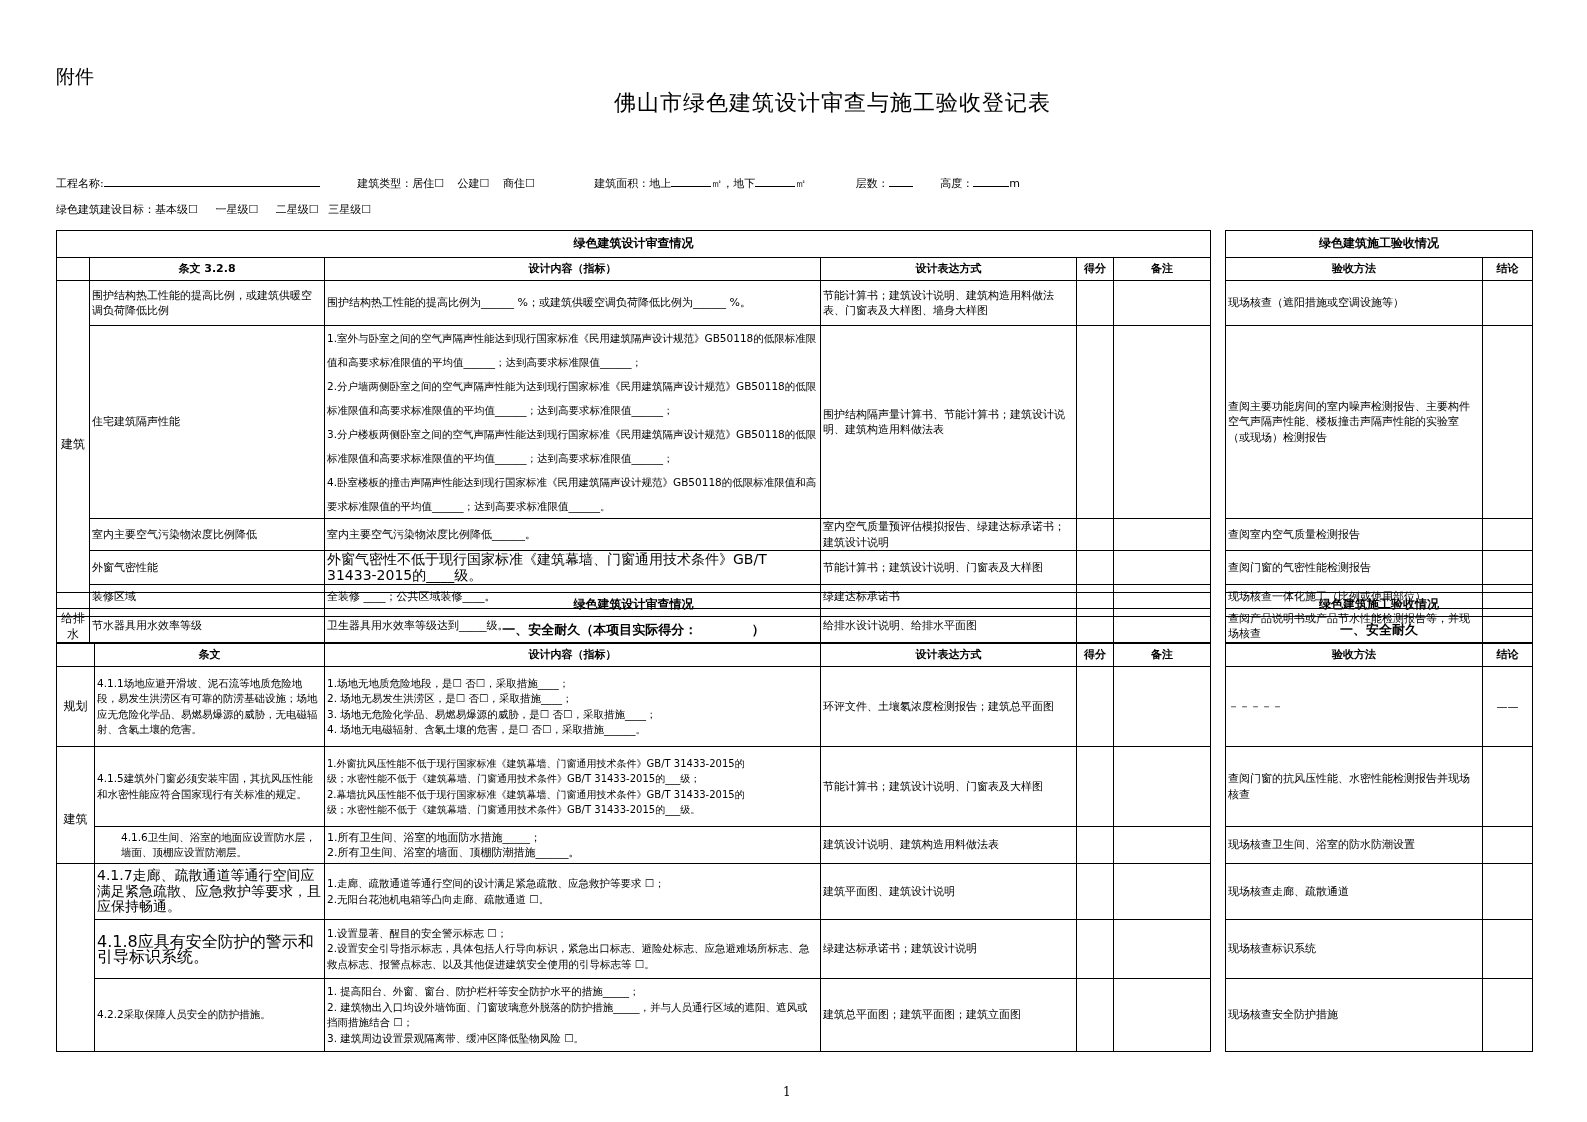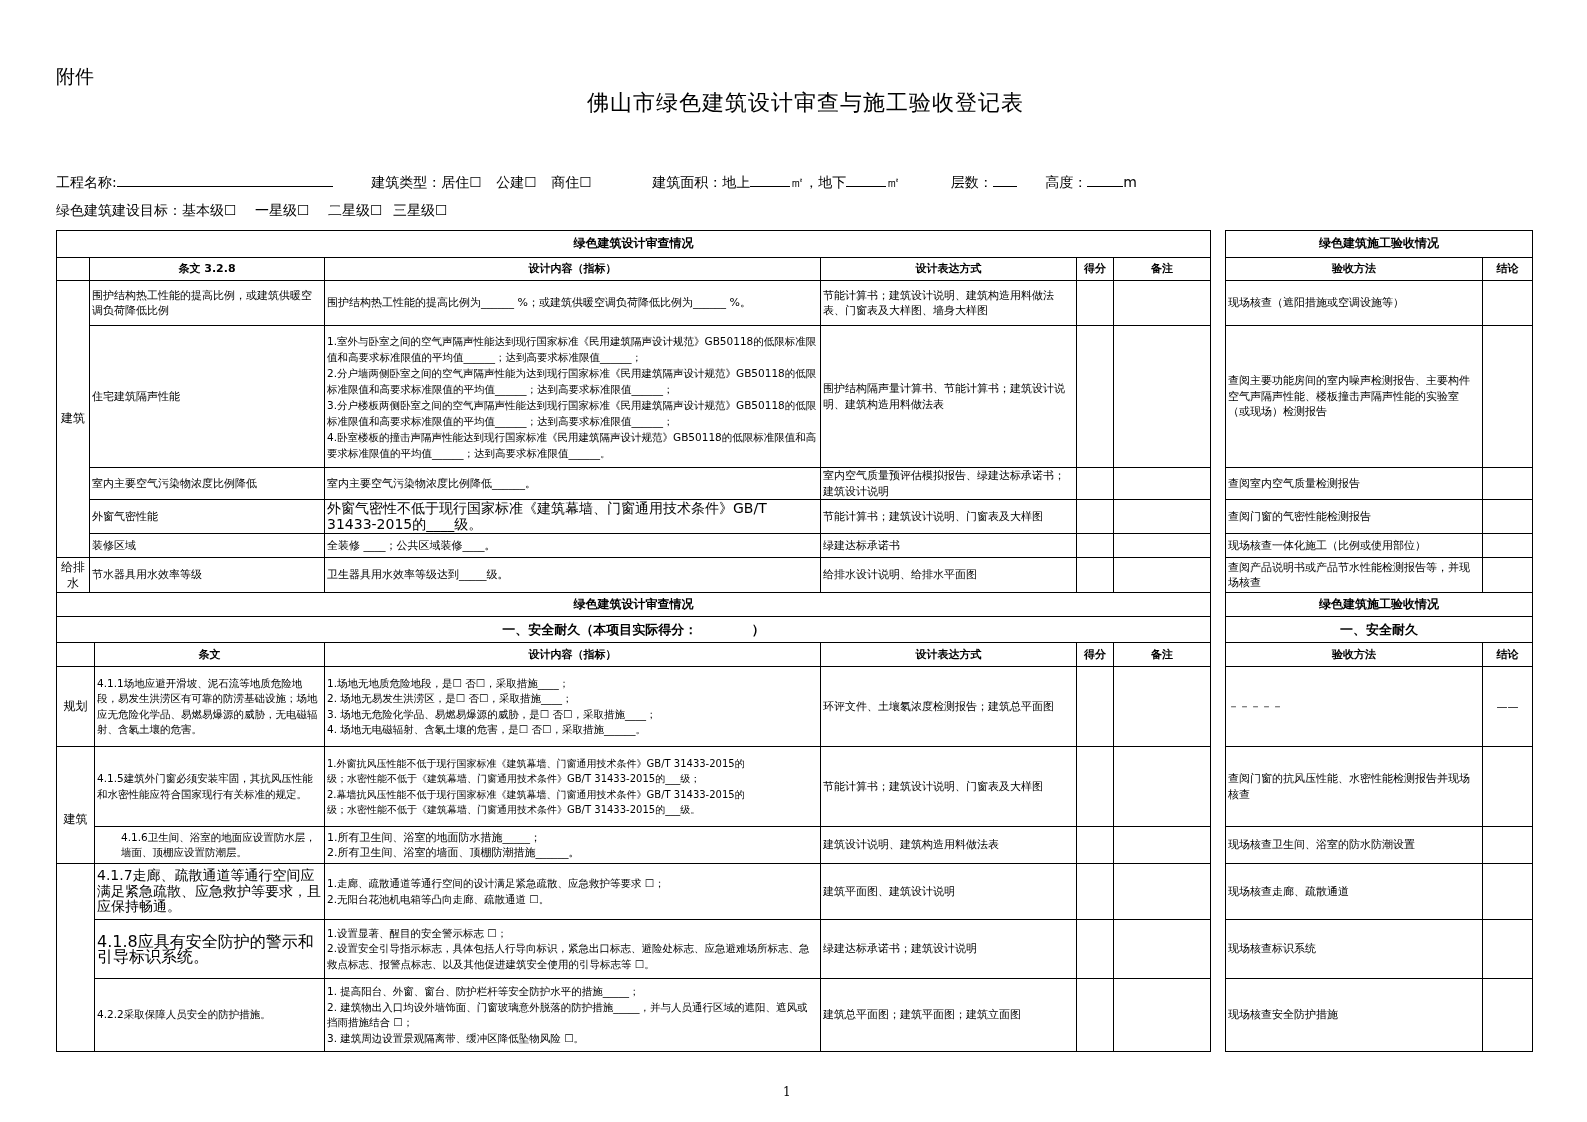--- a/index.html
+++ b/index.html
@@ -2,22 +2,22 @@
 <html><head>
 <meta charset="utf-8">
 <style>
   html, body { margin: 0; padding: 0; background: #ffffff; }
   body {
     width: 1587px; height: 1122px; position: relative; overflow: hidden;
     font-family: "DejaVu Sans", "Liberation Sans", sans-serif; color: #000;
   }
   .abs { position: absolute; }
   .attach { left: 56px; top: 64px; font-size: 19px; }
-  .title { left: 587px; top: 88px; font-size: 22px; letter-spacing: 1px; white-space: nowrap; }
-  .meta { font-size: 14px; white-space: nowrap; }
+  .title { left: 614px; top: 88px; font-size: 22px; letter-spacing: 1px; white-space: nowrap; }
+  .meta { font-size: 11px; white-space: nowrap; }
   .meta span { display: inline-block; }
   .ul { display: inline-block; border-bottom: 1px solid #000; height: 12px; vertical-align: baseline; }
   .page-num { left: 783px; top: 1085px; font-size: 12px; font-family: "DejaVu Serif", serif; }
 
   table.sheet {
     position: absolute; border-collapse: collapse; table-layout: fixed;
     font-size: 11px; line-height: 15.5px;
   }
   table.sheet td {
     border: 1.2px solid #000; padding: 0 2px; vertical-align: middle; overflow: hidden;
@@ -84,21 +84,21 @@
     <td>围护结构热工性能的提高比例，或建筑供暖空调负荷降低比例</td>
     <td>围护结构热工性能的提高比例为______ %；或建筑供暖空调负荷降低比例为______ %。</td>
     <td>节能计算书；建筑设计说明、建筑构造用料做法表、门窗表及大样图、墙身大样图</td>
     <td></td>
     <td></td>
     <td>现场核查（遮阳措施或空调设施等）</td>
     <td></td>
   </tr>
   <tr style="height:142px;">
     <td>住宅建筑隔声性能</td>
-    <td class="pre" style="font-size:10.5px; line-height:16px;">1.室外与卧室之间的空气声隔声性能达到现行国家标准《民用建筑隔声设计规范》GB50118的低限标准限值和高要求标准限值的平均值______；达到高要求标准限值______；
+    <td class="pre" style="font-size:10.5px; line-height:24px;">1.室外与卧室之间的空气声隔声性能达到现行国家标准《民用建筑隔声设计规范》GB50118的低限标准限值和高要求标准限值的平均值______；达到高要求标准限值______；
 2.分户墙两侧卧室之间的空气声隔声性能为达到现行国家标准《民用建筑隔声设计规范》GB50118的低限标准限值和高要求标准限值的平均值______；达到高要求标准限值______；
 3.分户楼板两侧卧室之间的空气声隔声性能达到现行国家标准《民用建筑隔声设计规范》GB50118的低限标准限值和高要求标准限值的平均值______；达到高要求标准限值______；
 4.卧室楼板的撞击声隔声性能达到现行国家标准《民用建筑隔声设计规范》GB50118的低限标准限值和高要求标准限值的平均值______；达到高要求标准限值______。</td>
     <td>围护结构隔声量计算书、节能计算书；建筑设计说明、建筑构造用料做法表</td>
     <td></td>
     <td></td>
     <td>查阅主要功能房间的室内噪声检测报告、主要构件空气声隔声性能、楼板撞击声隔声性能的实验室（或现场）检测报告</td>
     <td></td>
   </tr>
   <tr style="height:32px;">

